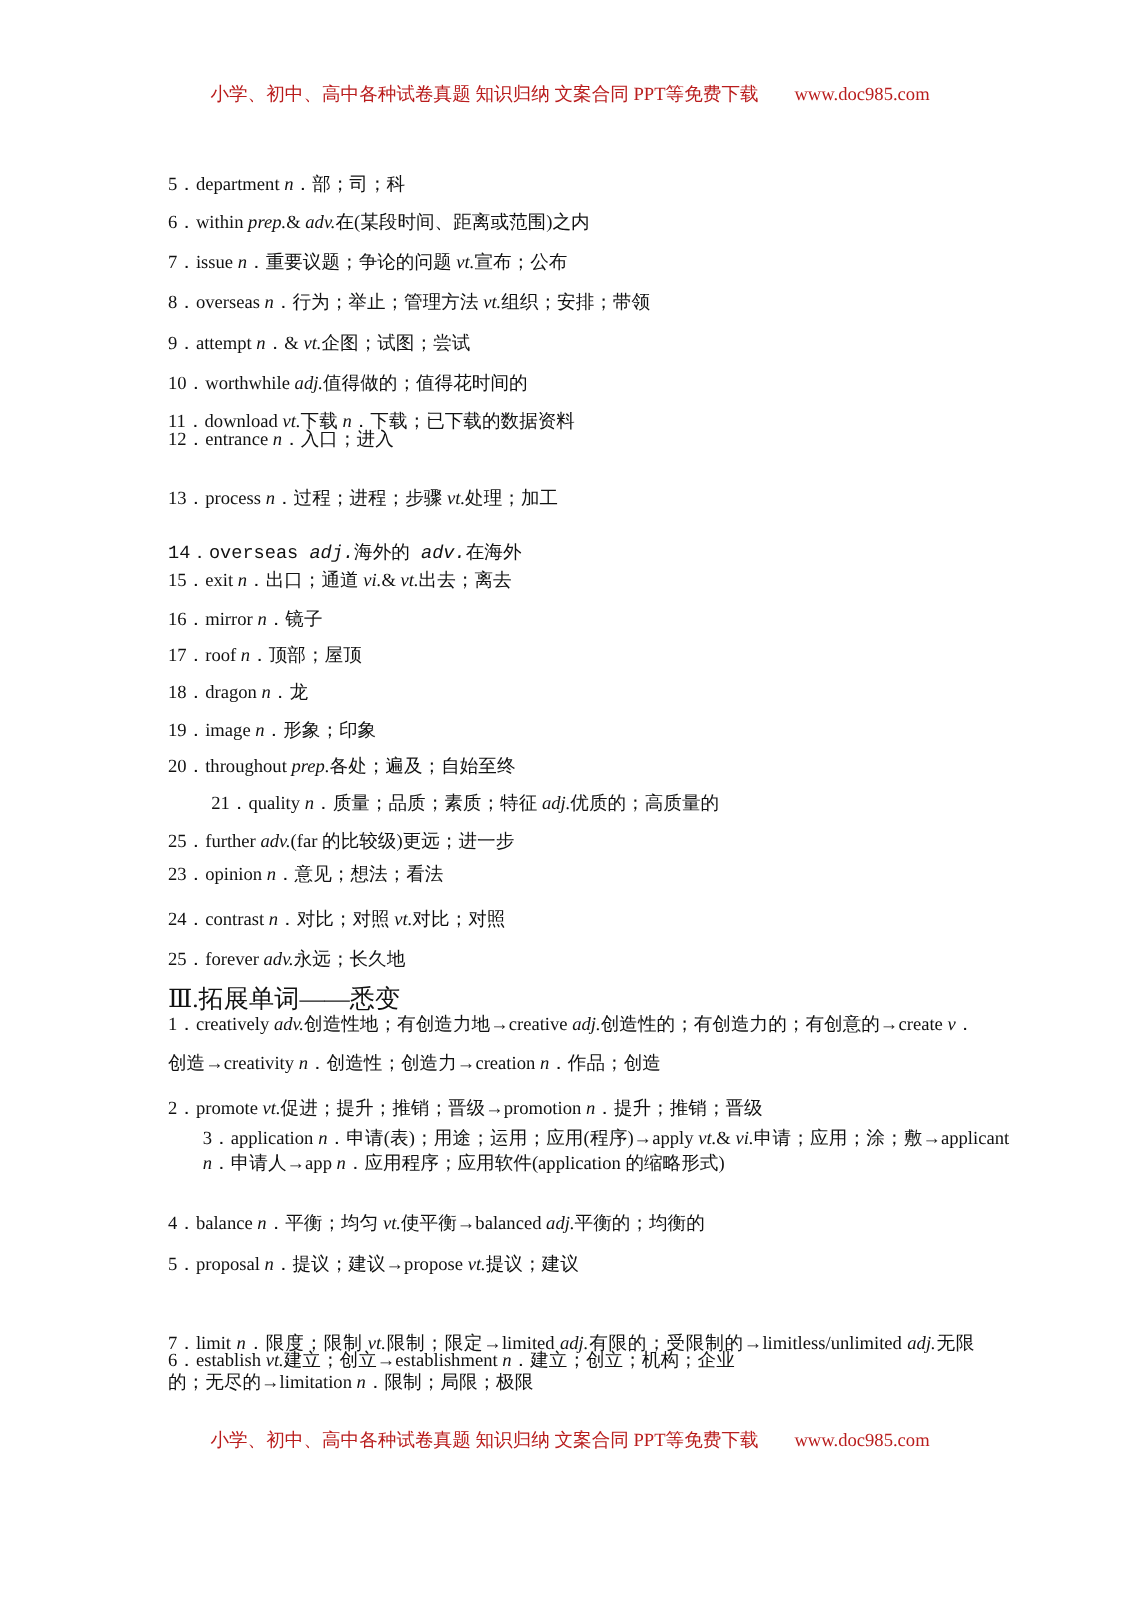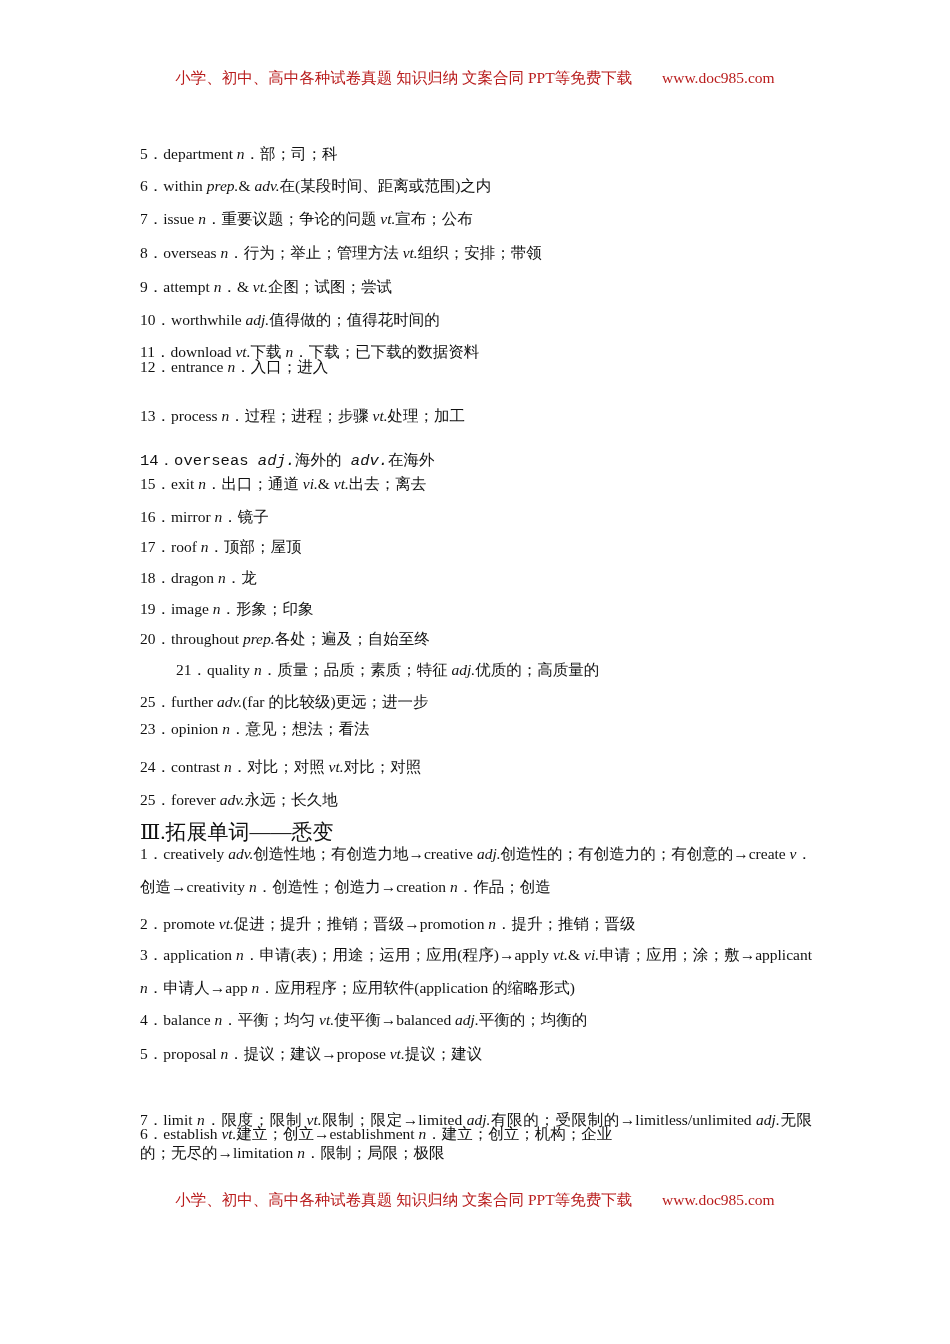--- a/index.html
+++ b/index.html
@@ -53,21 +53,21 @@
       <div class="line" style="top: 520px; margin-left: 36px;"><span class="num">21．</span><span>quality </span><i>n</i><span>．质量；品质；素质；特征  </span><i>adj.</i><span>优质的；高质量的</span></div>
       <div class="line" style="top: 552px;"><span class="num">25．</span><span>further </span><i>adv.</i><span>(far 的比较级)更远；进一步</span></div>
       <div class="line" style="top: 579px;"><span class="num">23．</span><span>opinion </span><i>n</i><span>．意见；想法；看法</span></div>
       <div class="line" style="top: 617px;"><span class="num">24．</span><span>contrast </span><i>n</i><span>．对比；对照  </span><i>vt.</i><span>对比；对照</span></div>
       <div class="line" style="top: 650px;"><span class="num">25．</span><span>forever </span><i>adv.</i><span>永远；长久地</span></div>
     </div>
   <div id="section" class="line section-title" style="top: 682px;">Ⅲ.拓展单词——悉变</div>
   <div id="extended">
       <div class="line para" style="top: 697px; line-height: 33px;"><span class="num">1．</span><span>creatively </span><i>adv.</i><span>创造性地；有创造力地→creative </span><i>adj.</i><span>创造性的；有创造力的；有创意的→create </span><i>v</i><span>．创造→creativity </span><i>n</i><span>．创造性；创造力→creation </span><i>n</i><span>．作品；创造</span></div>
       <div class="line" style="top: 774px;"><span class="num">2．</span><span>promote </span><i>vt.</i><span>促进；提升；推销；晋级→promotion </span><i>n</i><span>．提升；推销；晋级</span></div>
-      <div class="line para" style="top: 798px; line-height: 33px;"><span class="num">3．</span><span>application </span><i>n</i><span>．申请(表)；用途；运用；应用(程序)→apply </span><i>vt.</i><span>&amp; </span><i>vi.</i><span>申请；应用；涂；敷→applicant </span><i>n</i><span>．申请人→app </span><i>n</i><span>．应用程序；应用软件(application 的缩略形式)</span></div>
+      <div class="line para" style="top: 798px; line-height: 21px; margin-left: 29px;"><span class="num">3．</span><span>application </span><i>n</i><span>．申请(表)；用途；运用；应用(程序)→apply </span><i>vt.</i><span>&amp; </span><i>vi.</i><span>申请；应用；涂；敷→applicant </span><i>n</i><span>．申请人→app </span><i>n</i><span>．应用程序；应用软件(application 的缩略形式)</span></div>
       <div class="line" style="top: 870px;"><span class="num">4．</span><span>balance </span><i>n</i><span>．平衡；均匀  </span><i>vt.</i><span>使平衡→balanced </span><i>adj.</i><span>平衡的；均衡的</span></div>
       <div class="line" style="top: 904px;"><span class="num">5．</span><span>proposal </span><i>n</i><span>．提议；建议→propose </span><i>vt.</i><span>提议；建议</span></div>
       <div class="line" style="top: 984px;"><span class="num">6．</span><span>establish </span><i>vt.</i><span>建立；创立→establishment </span><i>n</i><span>．建立；创立；机构；企业</span></div>
       <div class="line para" style="top: 963px; line-height: 33px;"><span class="num">7．</span><span>limit </span><i>n</i><span>．限度；限制  </span><i>vt.</i><span>限制；限定→limited </span><i>adj.</i><span>有限的；受限制的→limitless/unlimited </span><i>adj.</i><span>无限的；无尽的→limitation </span><i>n</i><span>．限制；局限；极限</span></div>
     </div>
 </div>
 
 <div class="footer">
   <span>小学、初中、高中各种试卷真题  知识归纳  文案合同  PPT等免费下载</span>
   <span class="url">www.doc985.com</span>

